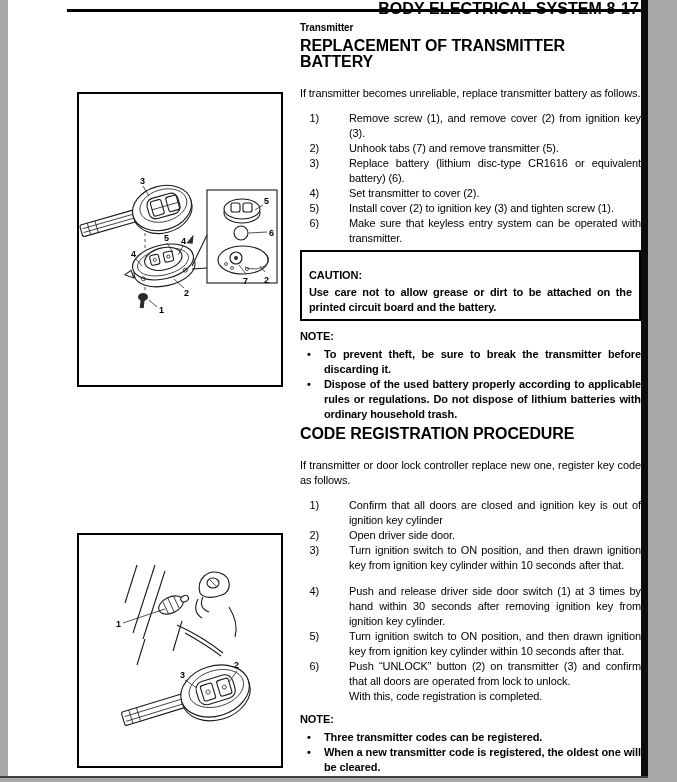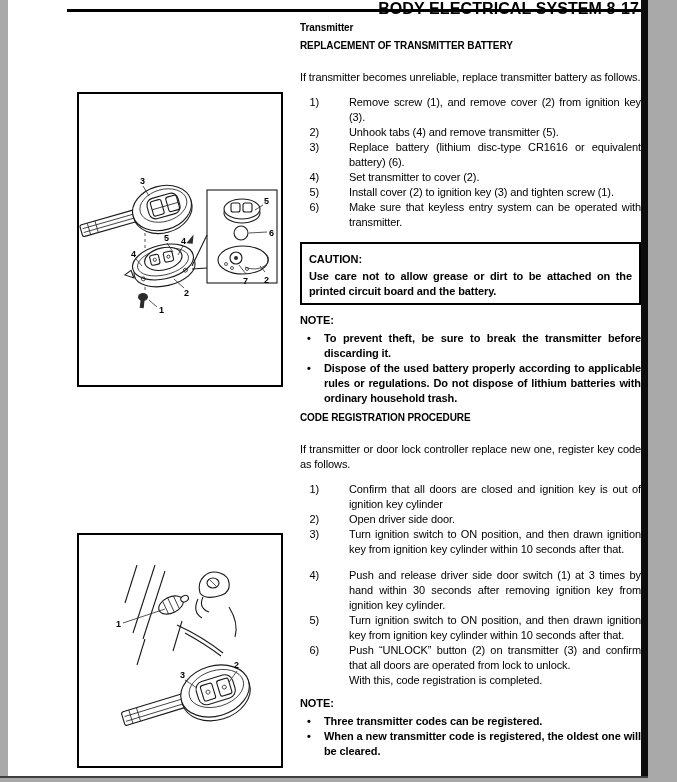--- a/index.html
+++ b/index.html
@@ -28,30 +28,30 @@
   }
   .header-rule {
     position:absolute; top:9px; left:59px; right:0; height:3px;
     background:#000;
   }
   .col {
     position:absolute; left:292px; top:20px; width:341px;
     font-size:11px; line-height:15px; letter-spacing:-0.1px;
   }
   .h1 { font-size:10px; font-weight:bold; line-height:16px; }
-  .h2 { font-size:10px; font-weight:bold; line-height:16px; margin-top:2px; }
+  .h2 { font-size:16px; font-weight:bold; line-height:16px; margin-top:2px; }
   .h2.second { margin-top:4px; }
   .intro { text-align:justify; margin-top:16px; }
   .steps { margin-top:10px; }
   .step { display:flex; }
   .step-num { flex:0 0 19px; text-align:right; margin-right:6px; }
   .step-body { flex:1; text-align:justify;padding-left:24px; }
   .step.gap-before { margin-top:11px; }
   .caution-box {
-    border:2px solid #000; margin-top:12px; padding:8px 7px 4px 7px;
+    border:2px solid #000; margin-top:4px; padding:16px 7px 4px 7px;
   }
   .caution-label { font-weight:bold; }
   .caution-text { font-weight:bold; text-align:justify; margin-top:2px; }
   .note-label { font-weight:bold; margin-top:8px; margin-bottom:3px; }
   .bullet-item { display:flex; font-weight:bold; }
   .bullet-glyph { flex:0 0 9px; margin-left:7px; margin-right:8px; }
   .bullet-text { flex:1; text-align:justify; }
   .fig {
     position:absolute; background:#fff;
     border:2px solid #000; box-sizing:border-box;
@@ -221,21 +221,21 @@
     <div class="h2">REPLACEMENT OF TRANSMITTER BATTERY</div>
     <div class="intro">If transmitter becomes unreliable, replace transmitter battery as follows.</div>
 
     <div class="steps">
       <div class="step">
         <span class="step-num">1)</span>
         <span class="step-body">Remove screw (1), and remove cover (2) from ignition key (3).</span>
       </div>
       <div class="step">
         <span class="step-num">2)</span>
-        <span class="step-body">Unhook tabs (4) and remove transmitter (5).</span>
+        <span class="step-body">Unhook tabs (7) and remove transmitter (5).</span>
       </div>
       <div class="step">
         <span class="step-num">3)</span>
         <span class="step-body">Replace battery (lithium disc-type CR1616 or equivalent battery) (6).</span>
       </div>
       <div class="step">
         <span class="step-num">4)</span>
         <span class="step-body">Set transmitter to cover (2).</span>
       </div>
       <div class="step">

